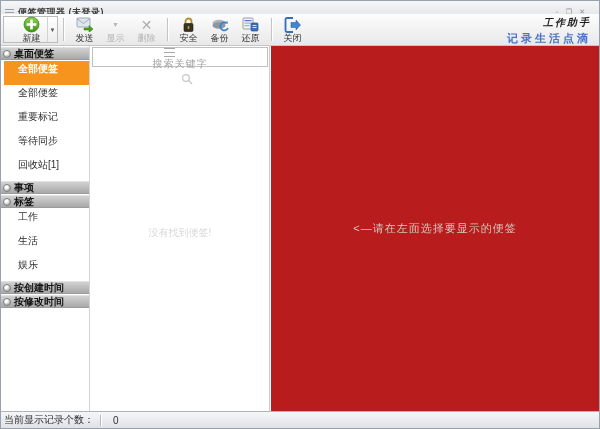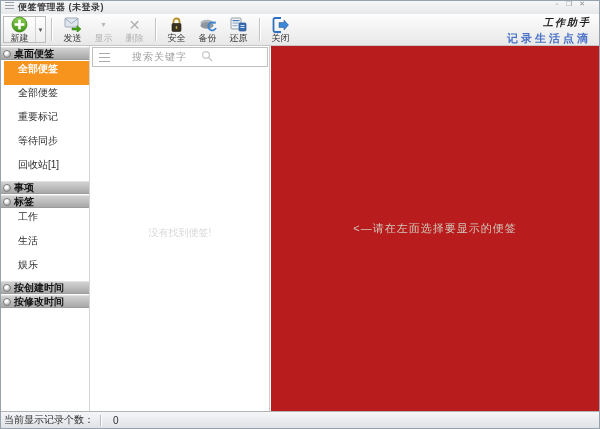--- a/index.html
+++ b/index.html
@@ -6,41 +6,41 @@
   html,body { width:600px; height:429px; font-family:"Liberation Sans","DejaVu Sans",sans-serif; }
   .window {
     position:relative; width:600px; height:429px; background:#ffffff;
     border:1px solid #98a2ae; overflow:hidden;
   }
   
   .titlebar {
     position:absolute; top:0; left:0; right:0; height:23px;
     background:linear-gradient(#f5f6f7,#dcdfe2);
     border-bottom:1px solid #bfc4c9;
-    display:flex; padding:0 4px;
+    display:flex; align-items:center; padding:7px 4px;
   }
   .app-icon { width:9px; height:8px; margin-right:4px; display:inline-block;
     background:linear-gradient(#9aa0a6,#9aa0a6) 0 1px/9px 1px no-repeat,
                linear-gradient(#9aa0a6,#9aa0a6) 0 4px/9px 1px no-repeat,
                linear-gradient(#9aa0a6,#9aa0a6) 0 7px/9px 1px no-repeat; }
   .title-text { font-size:9px; font-weight:bold; color:#3c3c3c; letter-spacing:0.5px; }
   .win-controls { margin-left:auto; display:flex; gap:7px; margin-right:10px; }
   .win-btn { font-size:7px; line-height:7px; color:#8b8f94; cursor:default; font-family:"DejaVu Sans",sans-serif; }
   
   .toolbar {
     position:absolute; top:13px; left:0; right:0; height:32px;
     background:linear-gradient(#fdfdfd,#e8e8e8);
     border-bottom:1px solid #c6c6c6;
     display:flex; align-items:stretch; padding:1px 2px;
   }
   .tbtn { width:31px; display:flex; flex-direction:column; align-items:center; justify-content:center; gap:1px; border-radius:2px; }
   .tbtn .ticon { height:17px; display:flex; align-items:center; justify-content:center; }
   .tbtn .tlabel { font-size:9px; color:#333; line-height:9px; white-space:nowrap; }
   .tbtn.disabled .tlabel { color:#b4b4b4; }
-  .split-new { display:flex; align-items:stretch; border:1px solid #bcbcbc; border-radius:0; background:linear-gradient(#ffffff,#ededed); margin:1px 0; }
+  .split-new { display:flex; align-items:stretch; border:1px solid #bcbcbc; border-radius:0; background:linear-gradient(#ffffff,#ededed); margin:1px 0;padding-left:12px; }
   .split-arrow { width:10px; display:flex; align-items:center; justify-content:center; border-left:1px solid #d2d2d2; font-size:6px; color:#555; }
   .tsep { width:1px; background:#c4c4c4; margin:3px 5px; box-shadow:1px 0 0 #ffffff; }
   .show-arrow { font-size:7px; color:#b7b7b7; line-height:8px; }
   .del-x { font-size:14px; font-weight:bold; color:#aeaeae; line-height:14px; font-family:"DejaVu Sans",sans-serif; }
   .brand { margin-left:auto; text-align:right; padding:1px 6px 0 0; }
   .brand-title { font-family:"DejaVu Serif","Liberation Serif",serif; font-style:italic; font-weight:bold; font-size:10px; color:#1c1c1c; letter-spacing:2px; display:block; transform:rotate(-1deg); }
   .brand-slogan { font-size:11px; font-weight:bold; color:#4a72c8; letter-spacing:3px; display:block; margin-top:1px; }
   
   .main { position:absolute; top:45px; left:0; right:0; bottom:17px; }
   .sidebar { position:absolute; top:0; left:0; bottom:0; width:89px; background:#ffffff; border-right:1px solid #d4d4d4; padding-top:1px; }
@@ -53,21 +53,21 @@
   .sgroup-header .glabel { font-size:10px; font-weight:bold; color:#141414; line-height:11px; }
   .bullet-icon { width:8px; height:8px; border-radius:50%; margin-right:3px; flex:0 0 auto;
     background:radial-gradient(circle at 35% 30%, #ffffff 0 25%, #cfcfcf 55%, #8c8c8c 100%);
     border:1px solid #7d7d7d; }
   .sitem { height:24px; line-height:15px; font-size:10px; color:#2e2e2e; padding-left:17px; white-space:nowrap; }
   .sitem.selected { background:#f7941d; color:#ffffff; font-weight:bold; margin-left:3px; padding-left:14px; }
   
   .listpanel { position:absolute; top:0; left:90px; width:179px; bottom:0; background:#ffffff; border-right:1px solid #cccccc; }
   .search-header {
     height:20px; background:#ffffff; border:1px solid #c0c0c0; margin:1px;
-    display:flex; align-items:center; padding:0 6px;
+    display:flex; align-items:center; padding:0 0;flex-direction:column;
   }
   .hamburger-icon { width:11px; height:9px; margin-right:22px; flex:0 0 auto;
     background:linear-gradient(#a9a9a9,#a9a9a9) 0 0/11px 1px no-repeat,
                linear-gradient(#a9a9a9,#a9a9a9) 0 4px/11px 1px no-repeat,
                linear-gradient(#a9a9a9,#a9a9a9) 0 8px/11px 1px no-repeat; }
   .search-placeholder { font-size:10px; color:#9f9f9f; letter-spacing:1px; }
   .magnifier-icon { margin-left:14px; }
   .empty-msg { position:absolute; top:180px; left:0; right:0; text-align:center; font-size:10px; color:#d8d8d8; }
   
   .detailpanel { position:absolute; top:0; left:270px; right:0; bottom:0; background:#b91c1c; }

